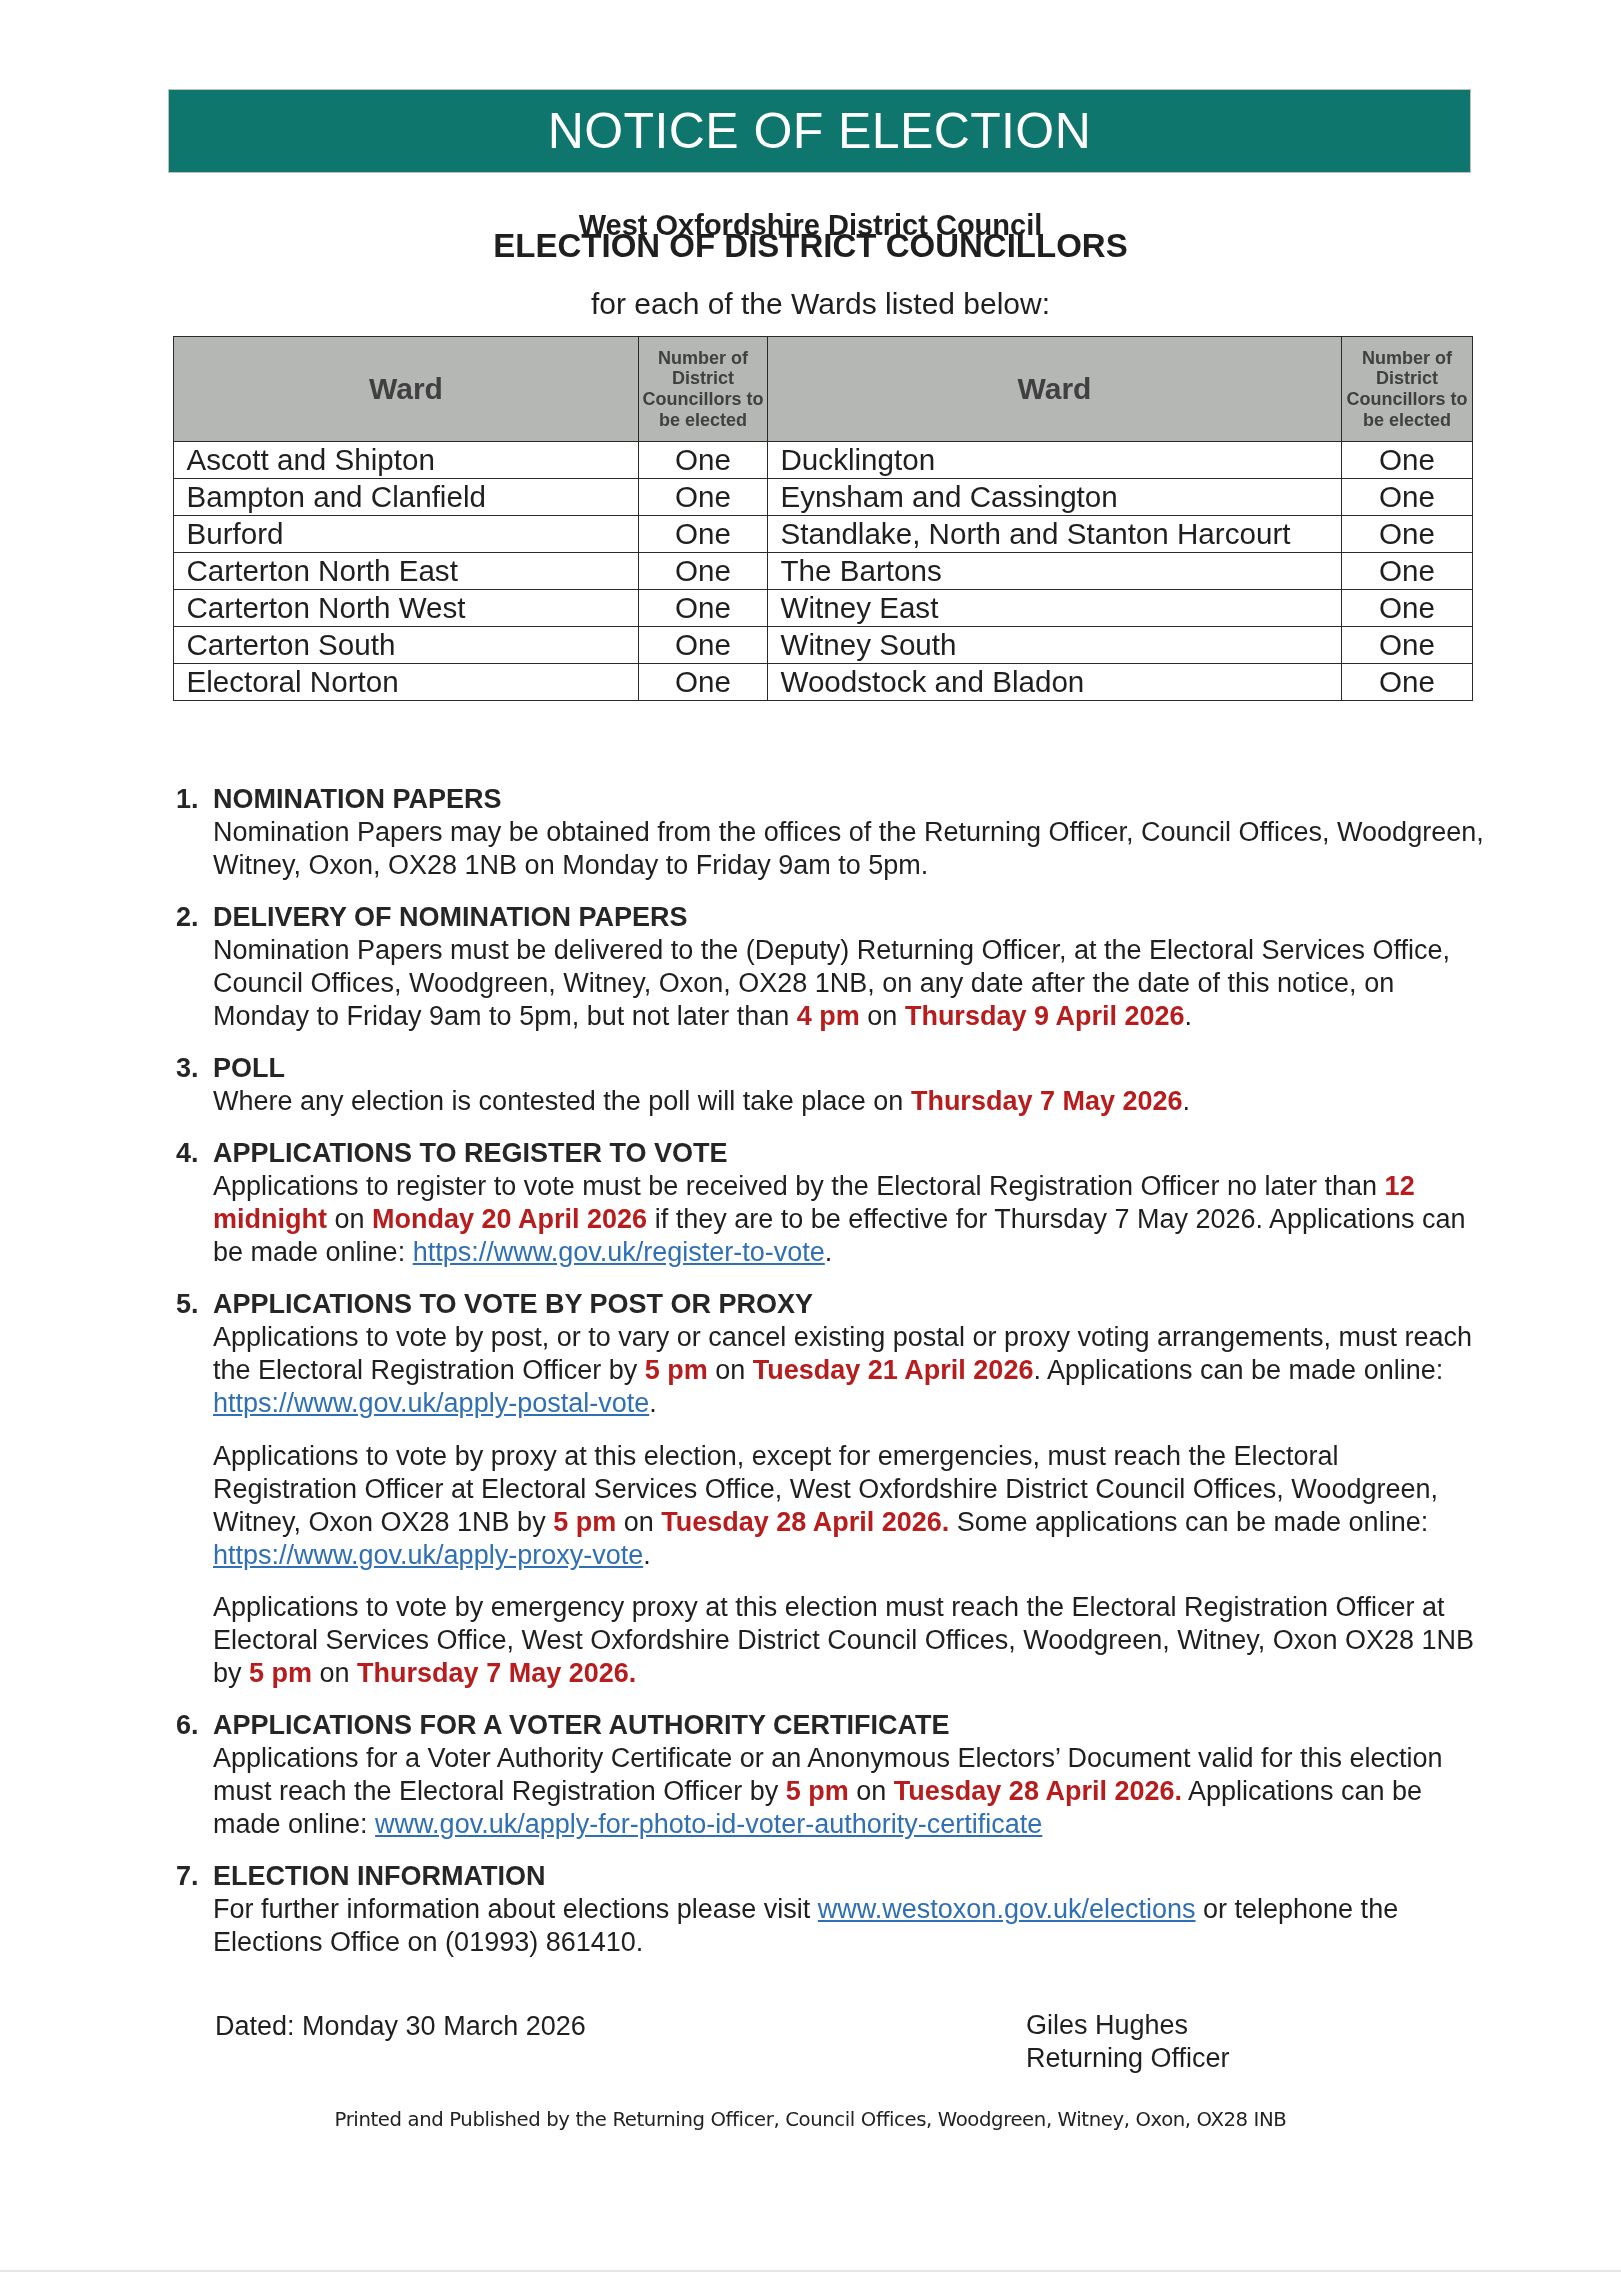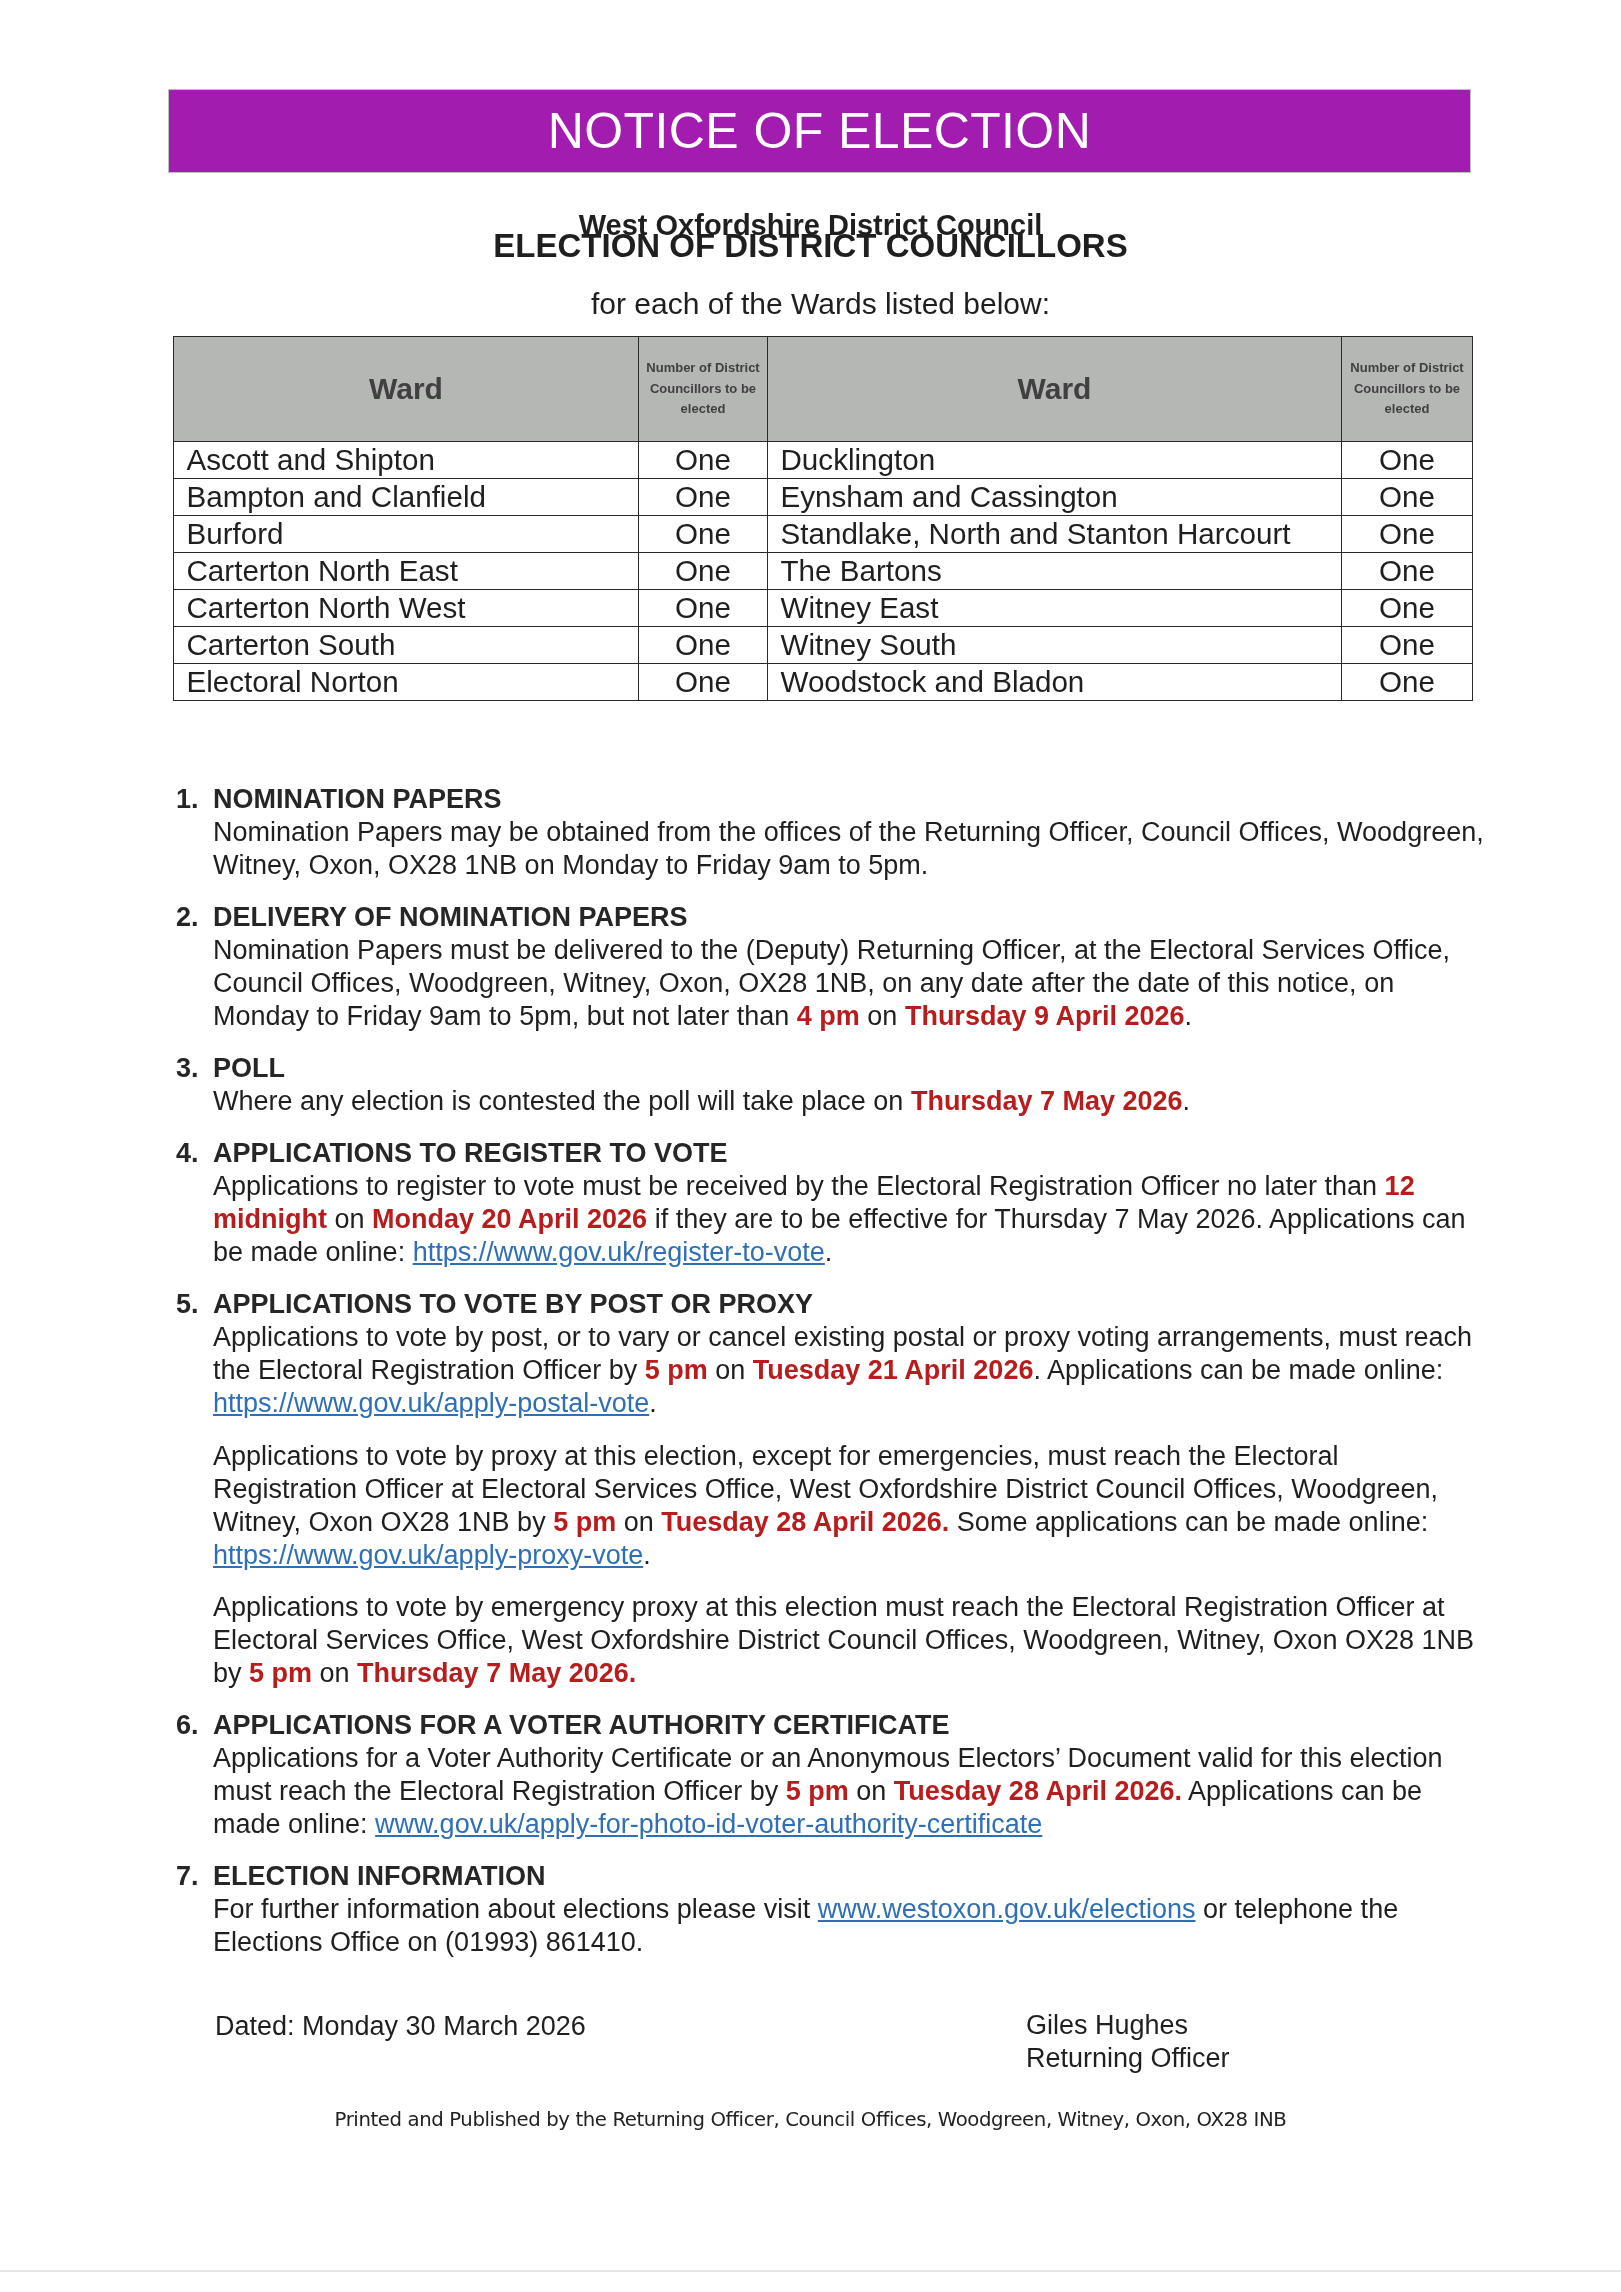--- a/index.html
+++ b/index.html
@@ -1,32 +1,32 @@
 <!DOCTYPE html>
 <html style="font-size:14.3px"><head>
 <meta charset="utf-8">
 <style>
   html, body { margin: 0; padding: 0; background: #ffffff; }
   body { width: 1621px; height: 2293px; position: relative; overflow: hidden;
          font-family: "Liberation Sans", sans-serif; color: #1f1f1f; }
   .banner { position: absolute; left: 168px; top: 89px; width: 1303px; height: 84px;
-            background: #a21caf; color: #ffffff; display: flex; align-items: center;
+            background: #0f766e; color: #ffffff; display: flex; align-items: center;
             justify-content: center; font-size: 50px; letter-spacing: 0.4px; box-sizing: border-box;
             border: 0.9px solid #bfbfbf; }
   .subhead { position: absolute; left: 0; width: 1621px; text-align: center; font-weight: bold; }
   .council { top: 193px; font-size: 29px; margin-top: 16px; }
   .election-title { top: 227px; font-size: 33px; }
   .for-each { position: absolute; left: 0; width: 1621px; text-align: center; top: 287px; font-size: 30px; padding-left: 10px; }
 
   table.wards { position: absolute; left: 173px; top: 336px; width: 1299px; border-collapse: collapse;
                 table-layout: fixed; }
   table.wards th, table.wards td { border: 1.8px solid #2a2a2a; padding: 0; }
   table.wards th { background: #b5b7b5; color: #404040; height: 104px; font-weight: bold; }
   table.wards th.wardh { font-size: 30px; }
-  table.wards th.counth { font-size: 13px; line-height: 20.6px; }
+  table.wards th.counth { font-size: 18px; line-height: 20.6px; }
   table.wards td { height: 36px; font-size: 29.6px; line-height: 36px; white-space: nowrap; overflow: hidden; }
   table.wards td.ward { padding-left: 12.5px; }
   table.wards td.count { text-align: center; }
 
   .sections { position: absolute; left: 176px; top: 782px; width: 1308px; }
   .section { margin-bottom: 18px; }
   .section h2 { margin: 0; font-size: 27px; line-height: 34px; font-weight: bold; color: #262626; }
   .section h2 .num { display: inline-block; width: 37px; }
   .section p { margin: 0 0 19.7px 37px; font-size: 27px; line-height: 33px; }
   .section p:last-child { margin-bottom: 0; }

